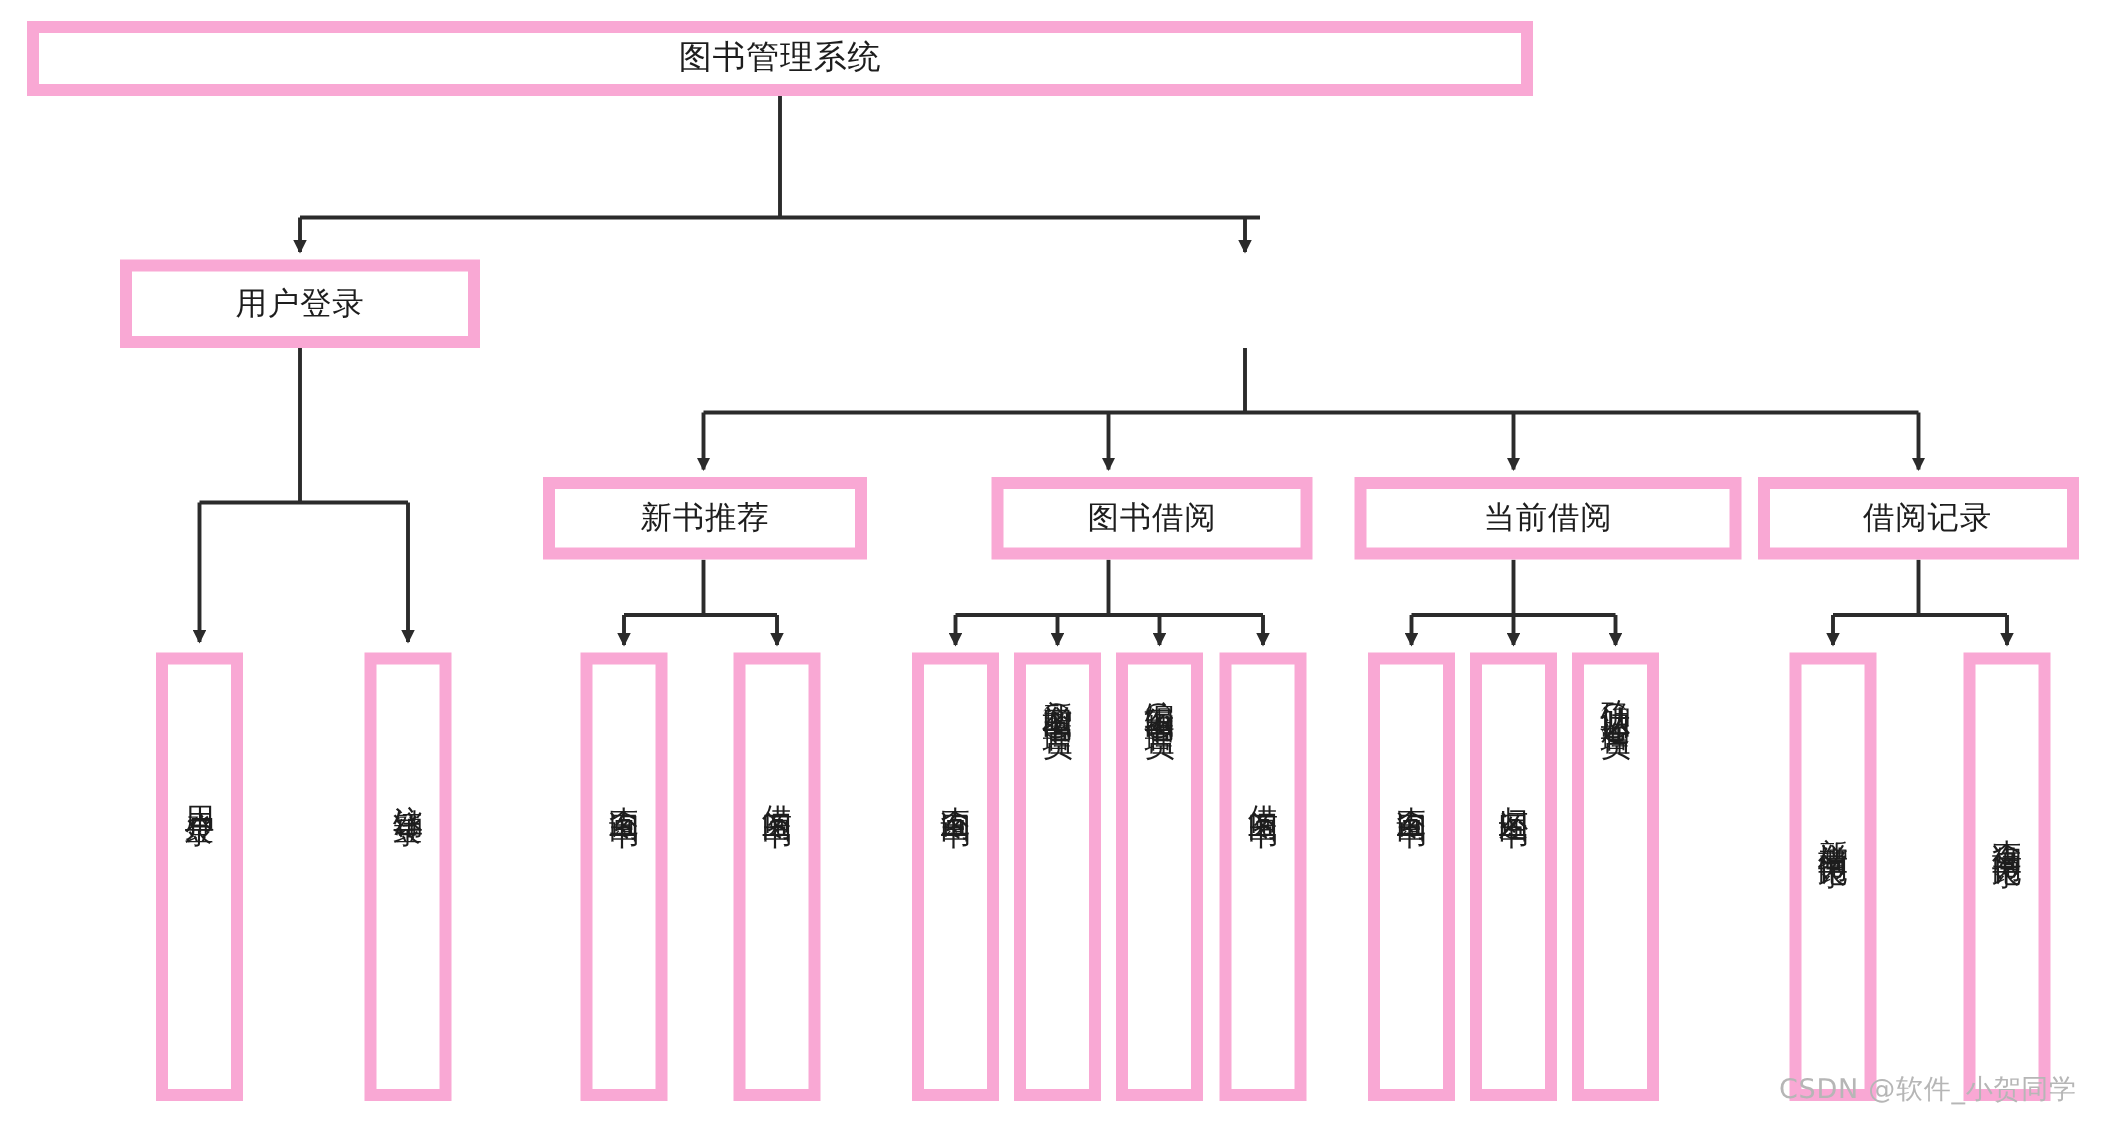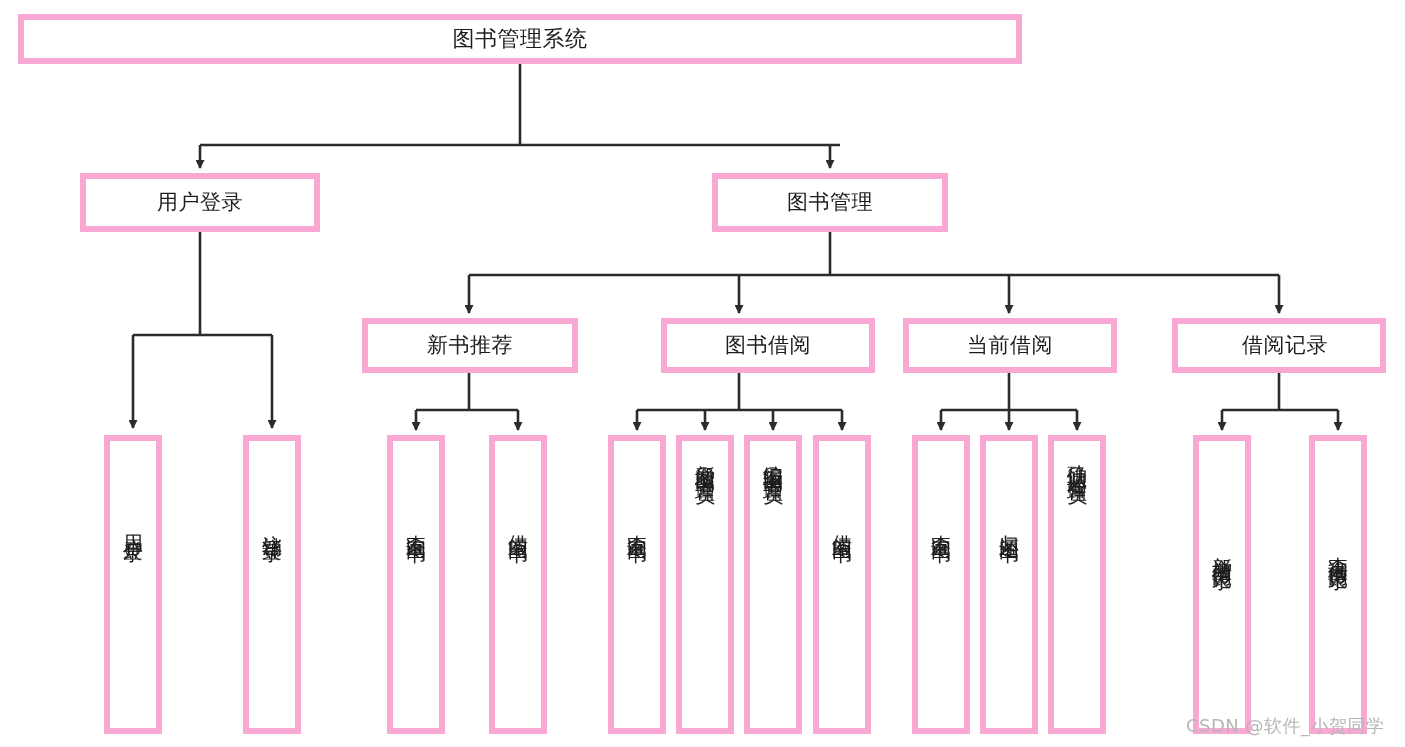--- a/index.html
+++ b/index.html
@@ -23,21 +23,21 @@
     left: 0;
     top: 0;
     width: 1405px;
     height: 747px;
     pointer-events: none;
   }
   .node {
     position: absolute;
     box-sizing: border-box;
     background: #ffffff;
-    border: 6px solid #f9a8d4;
+    border: 8px solid #f9a8d4;
     display: flex;
     align-items: center;
     justify-content: center;
     color: #1d1d1d;
   }
   .node .label {
     display: block;
     text-align: center;
     line-height: 1.18;
     letter-spacing: 0.5px;
@@ -135,31 +135,28 @@
     </g>
   </svg>
 
   <div class="node horiz root" style="left:18px; top:14px; width:1004px; height:50px;">
     <span class="label">图书管理系统</span>
   </div>
 
   <div class="node horiz" style="left:80px; top:173px; width:240px; height:59px;">
     <span class="label">用户登录</span>
   </div>
-  <div class="node horiz" style="left:712px; top:173px; width:236px; height:59px;">
-    <span class="label">图书管理</span>
-  </div>
 
   <div class="node horiz" style="left:362px; top:318px; width:216px; height:55px;justify-content:center;">
     <span class="label">新书推荐</span>
   </div>
   <div class="node horiz" style="left:633px; top:318px; width:214px; height:55px;margin-left:28px;">
     <span class="label">图书借阅</span>
   </div>
-  <div class="node horiz" style="left:903px; top:318px; width:214px; height:55px;">
+  <div class="node horiz" style="left:903px; top:318px; width:258px; height:55px;">
     <span class="label">当前借阅</span>
   </div>
   <div class="node horiz" style="left:1172px; top:318px; width:214px; height:55px;padding-left:12px;">
     <span class="label">借阅记录</span>
   </div>
 
   <div class="node vert mid" style="left:104px; top:435px; width:58px; height:299px;">
     <span class="label">用户登录</span>
   </div>
   <div class="node vert mid" style="left:243px; top:435px; width:58px; height:299px;">

